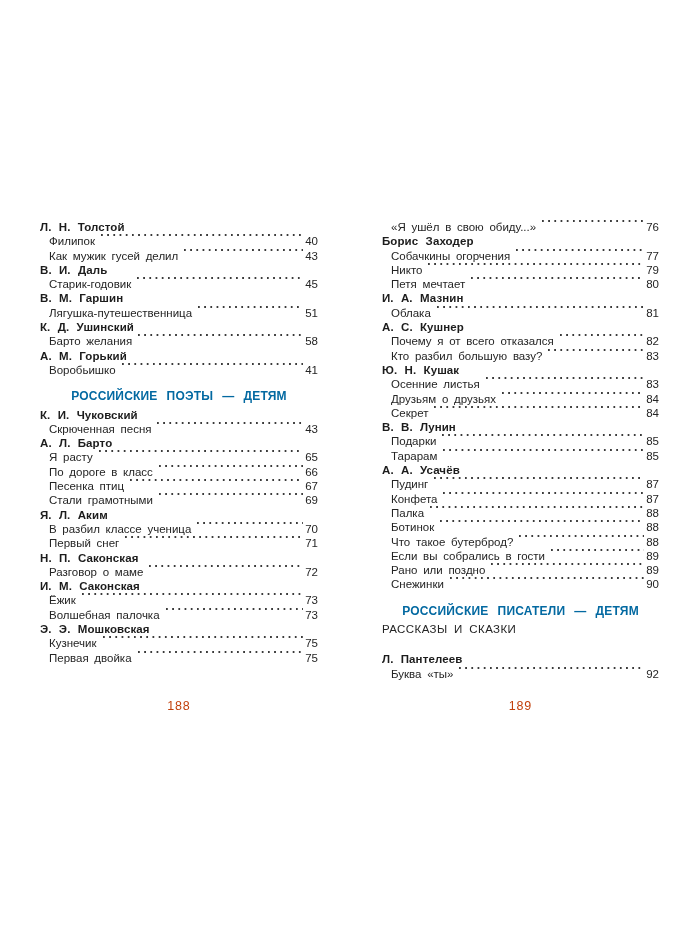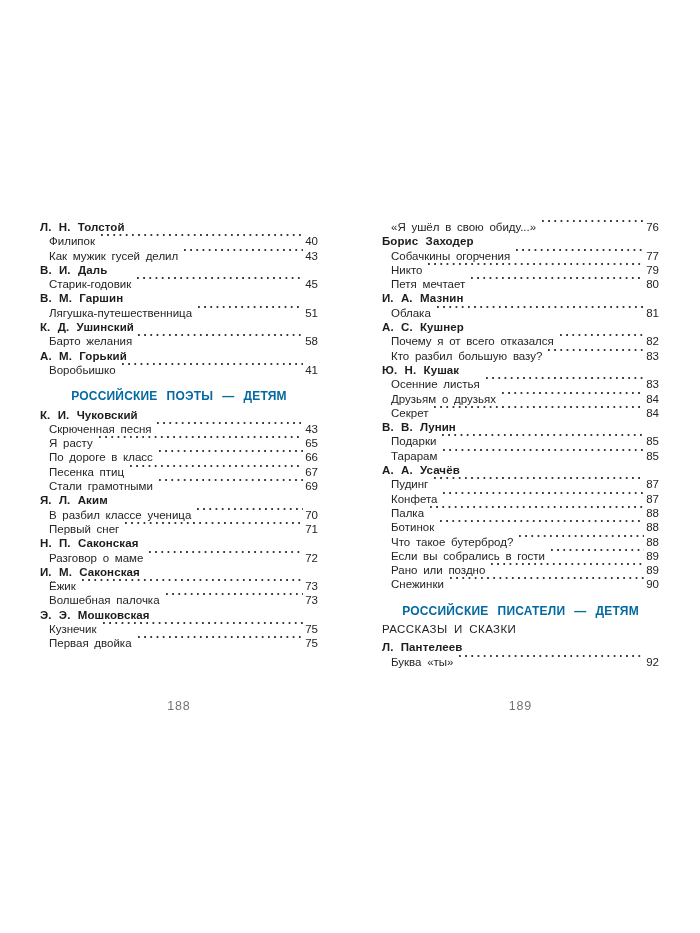--- a/index.html
+++ b/index.html
@@ -62,32 +62,32 @@
     margin-bottom: 4px;
     text-align: center;
     font-weight: bold;
     font-size: 12px;
     color: #0369a1;
     word-spacing: 5.5px;
     letter-spacing: 0.2px;
     white-space: nowrap;
   }
   .subheading {
-    margin-bottom: 4px;
+    margin-bottom: 16px;
     letter-spacing: 0.4px;
     word-spacing: 3px;
     white-space: nowrap;
   }
   .folio {
     position: absolute;
     top: 699px;
     text-align: center;
     font-size: 12.5px;
     letter-spacing: 0.8px;
-    color: #737373;
+    color: #c2410c;
   }
   #folio-left  { left: 40px;  width: 278px; }
   #folio-right { left: 382px; width: 277px; }
 </style>
 </head>
 <body>
 
 <div class="book-spread">
   <div class="toc-col" id="col-left">
       <div class="row author">Л. Н. Толстой</div>
@@ -125,20 +125,21 @@
         <span class="leader"></span>
         <span class="pg">41</span>
       </div>
       <div class="row heading">РОССИЙСКИЕ ПОЭТЫ — ДЕТЯМ</div>
       <div class="row author">К. И. Чуковский</div>
       <div class="row entry">
         <span class="title">Скрюченная песня</span>
         <span class="leader"></span>
         <span class="pg">43</span>
       </div>
+      <div class="row author">А. Л. Барто</div>
       <div class="row entry">
         <span class="title">Я расту</span>
         <span class="leader"></span>
         <span class="pg">65</span>
       </div>
       <div class="row entry">
         <span class="title">По дороге в класс</span>
         <span class="leader"></span>
         <span class="pg">66</span>
       </div>

